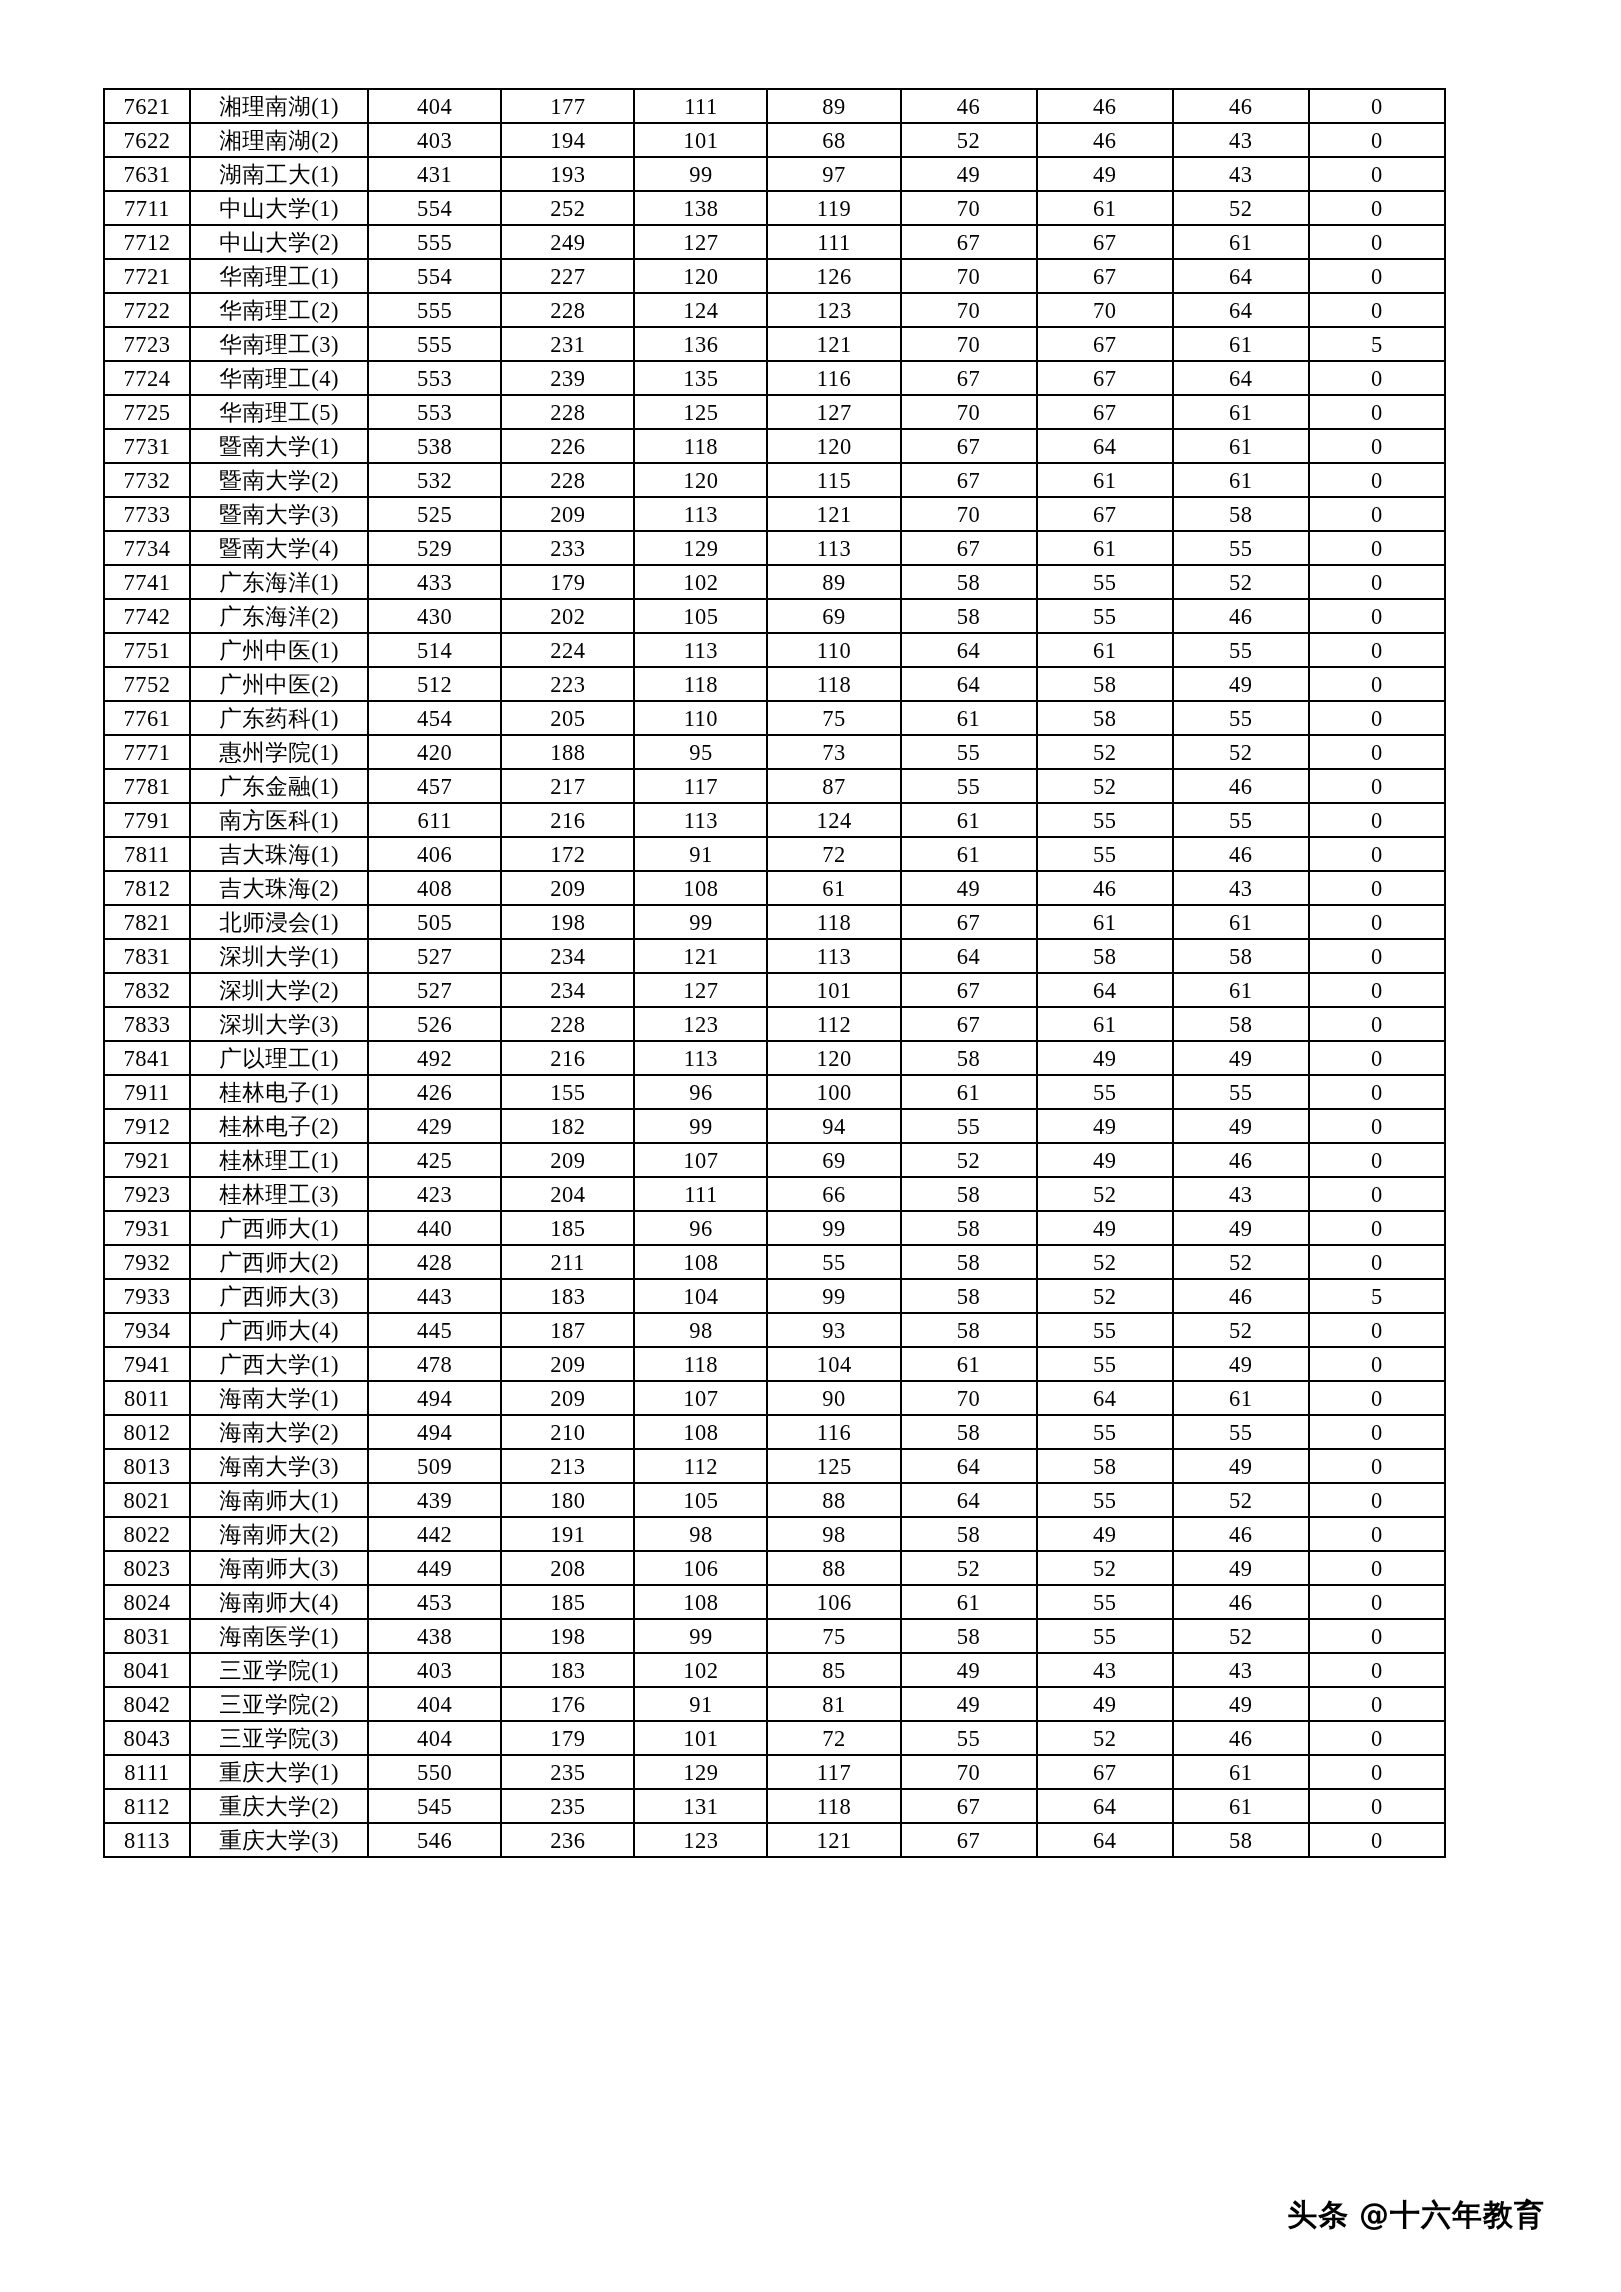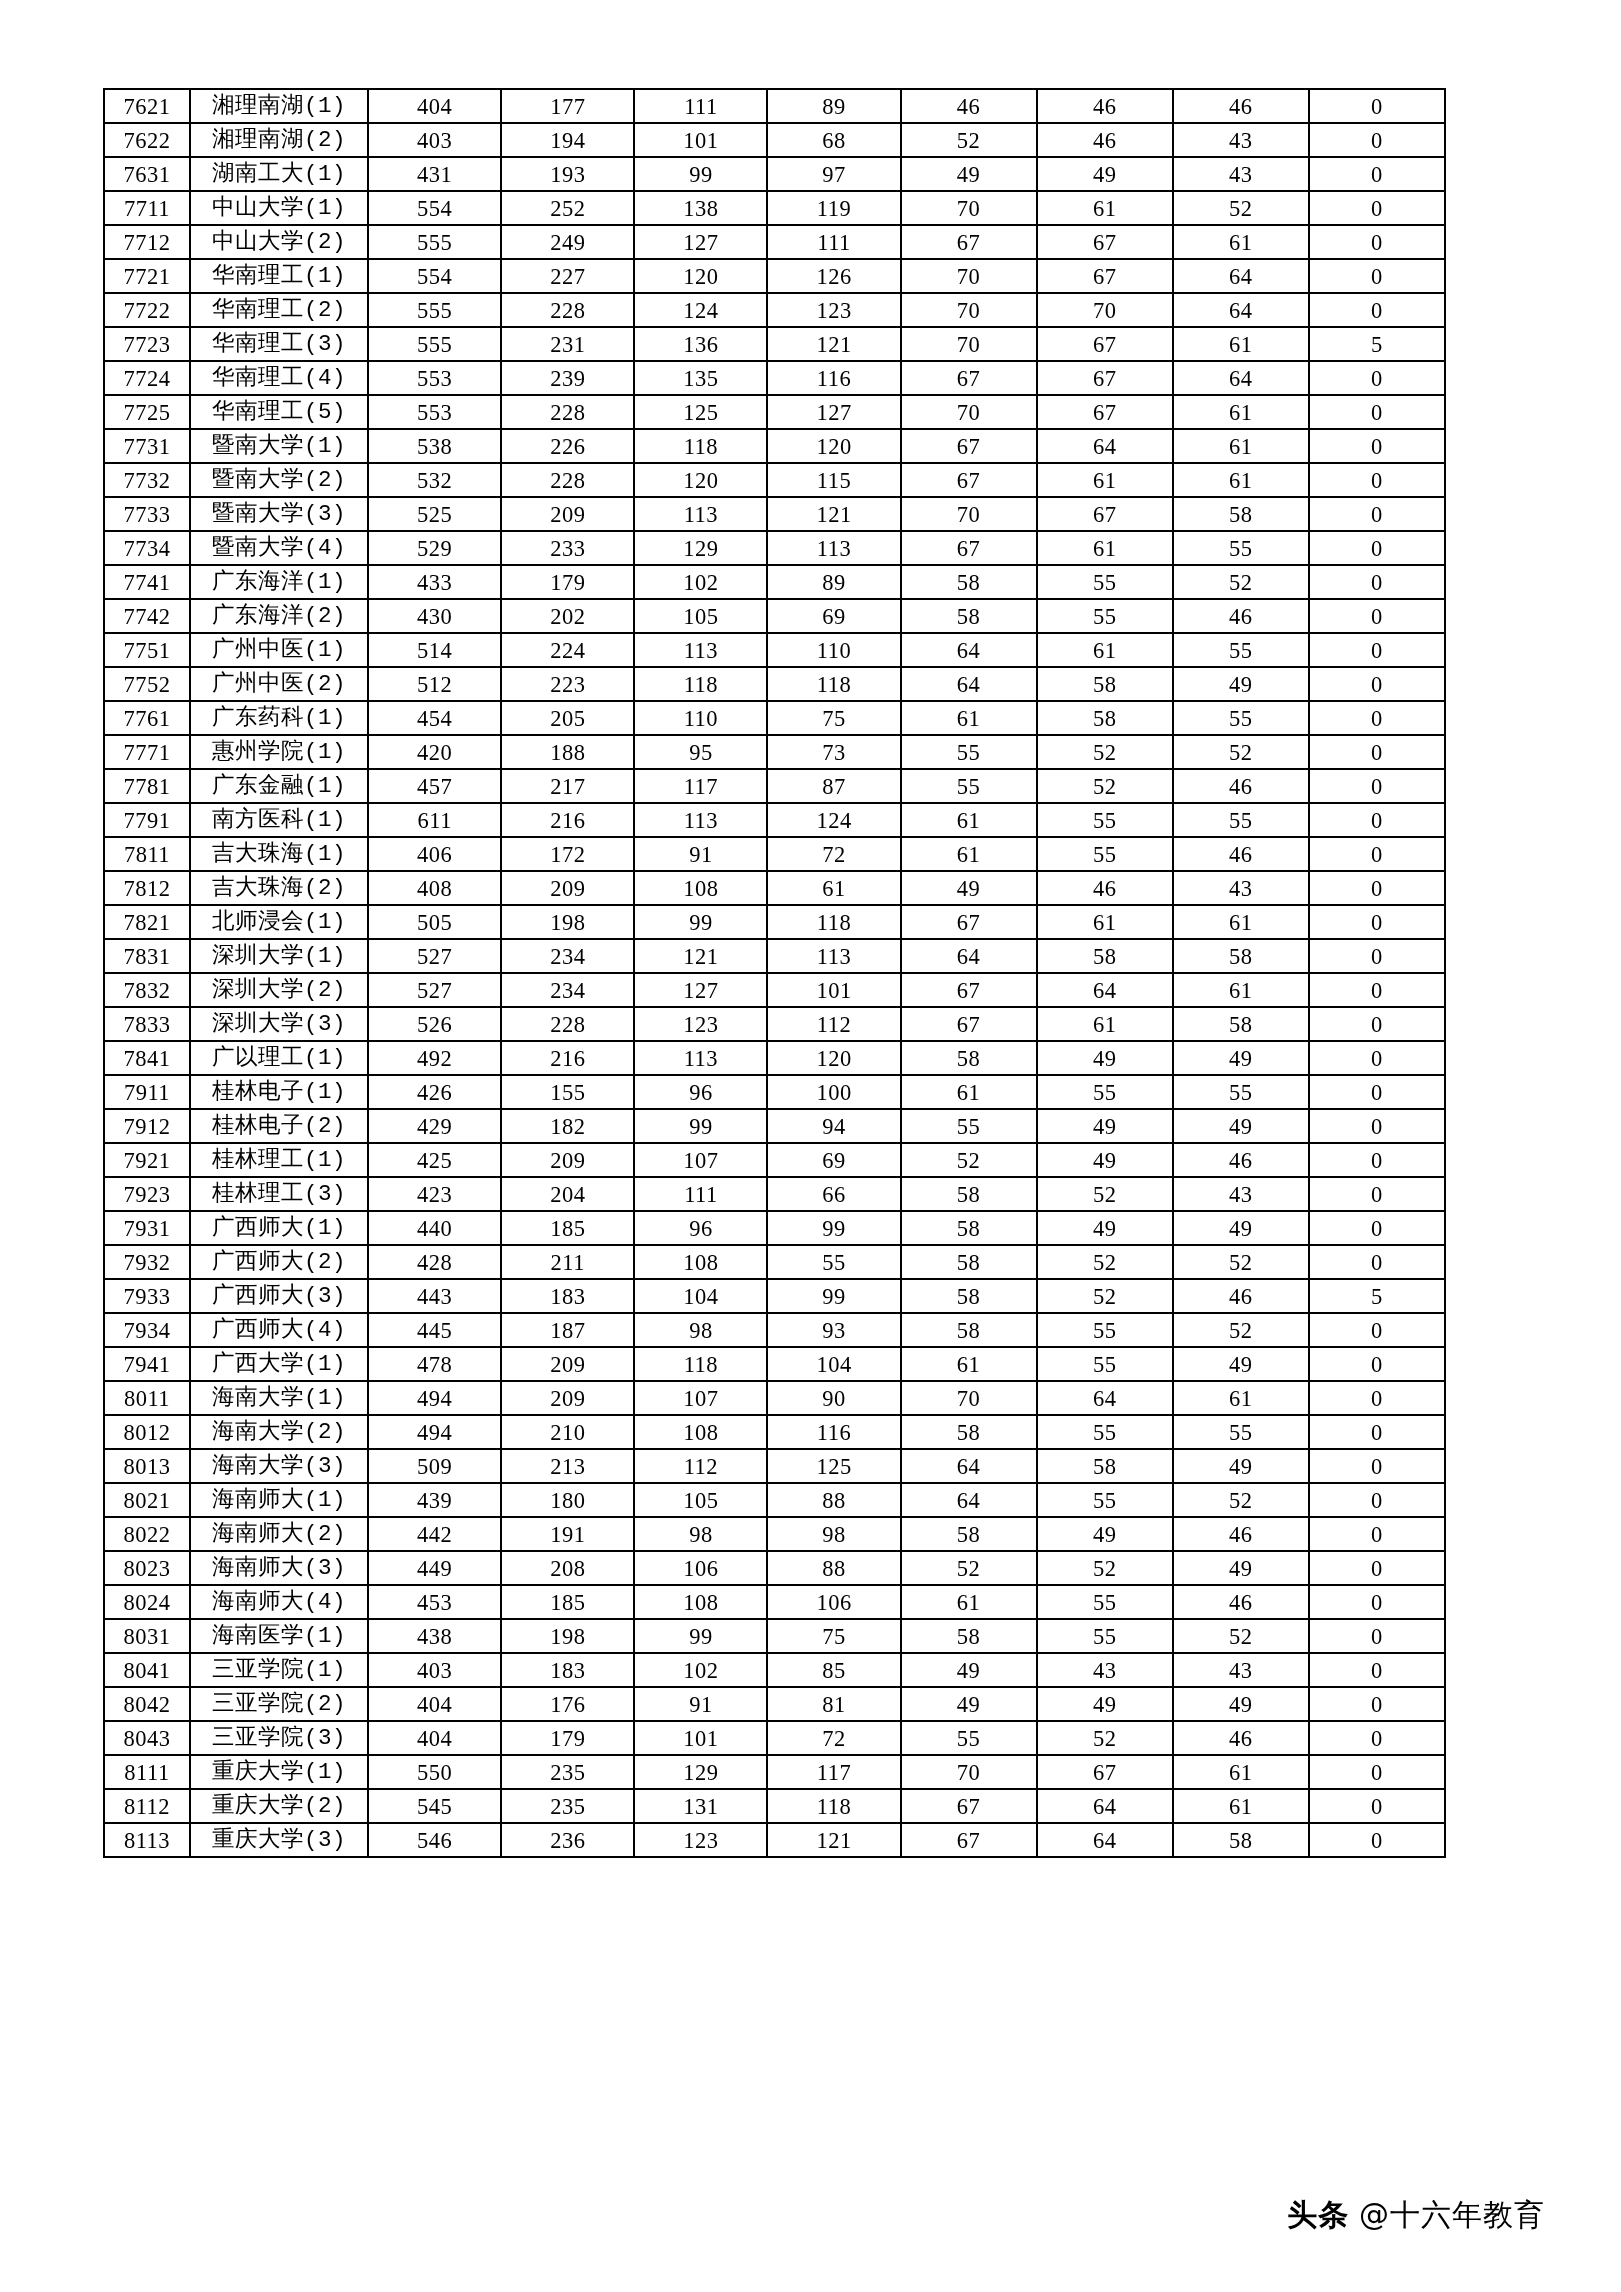--- a/index.html
+++ b/index.html
@@ -57,21 +57,21 @@
   col.c-v1     { width: 133px; }
   col.c-v2     { width: 133px; }
   col.c-v3     { width: 133px; }
   col.c-v4     { width: 133px; }
   col.c-v5     { width: 136px; }
   col.c-v6     { width: 136px; }
   col.c-v7     { width: 136px; }
   col.c-v8     { width: 136px; }
 
   td.cell-name {
-    font-family: Liberation Mono, monospace;
+    font-family: Liberation Serif, serif;
     font-size: 21.6px;
     letter-spacing: 0px;
   }
 
   td.cell-code,
   td.cell-num {
     font-family: "Liberation Serif", "DejaVu Serif", serif;
     font-size: 23.5px;
   }
 
@@ -87,21 +87,21 @@
     font-weight: bold;
     color: #000000;
     letter-spacing: 1px;
     white-space: nowrap;
     margin-top: 34px;
   }
   .watermark .wm-brand {
     font-weight: bold;
   }
   .watermark .wm-handle {
-    font-weight: normal;
+    font-weight: bold;
   }
 </style>
 </head>
 <body>
 
 <div class="page">
 
   <div class="table-wrap">
     <table class="score-table">
       <colgroup>

